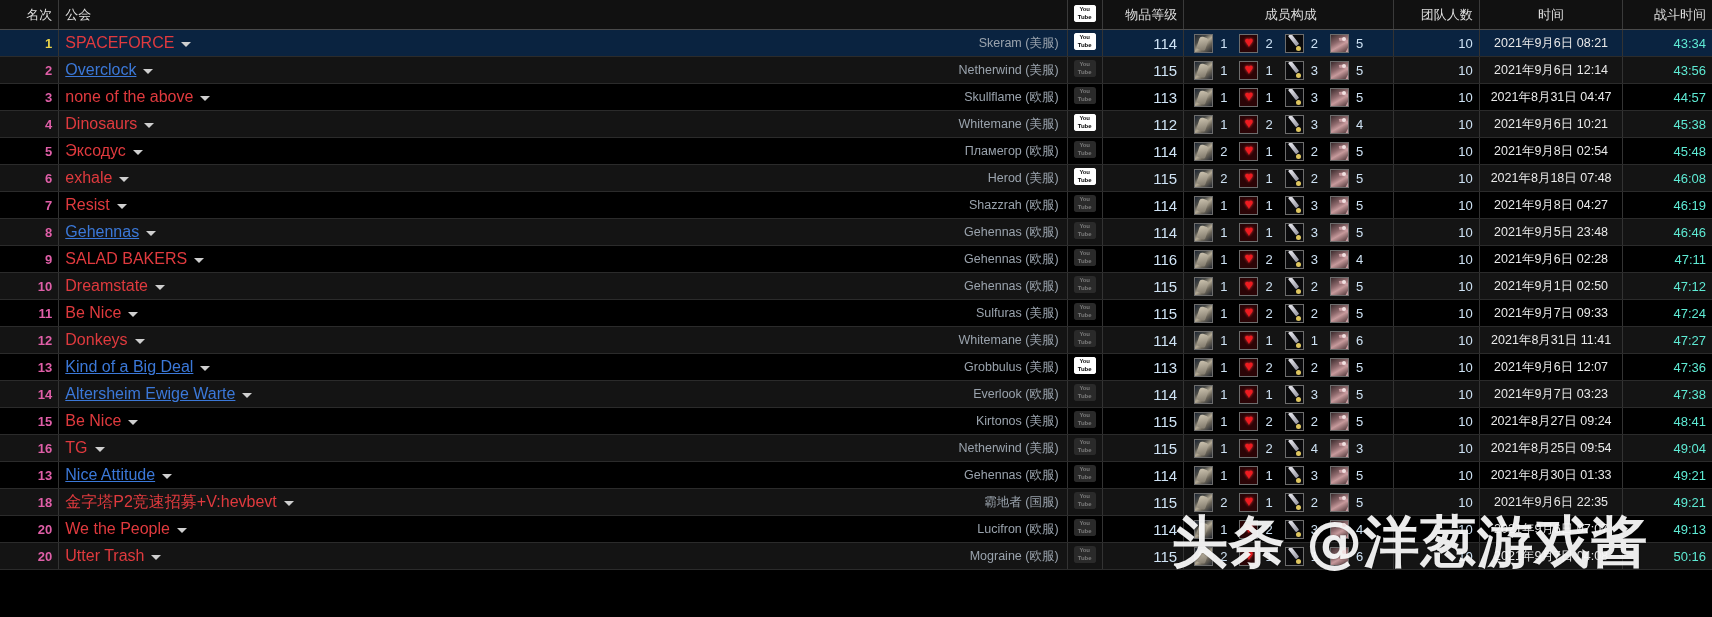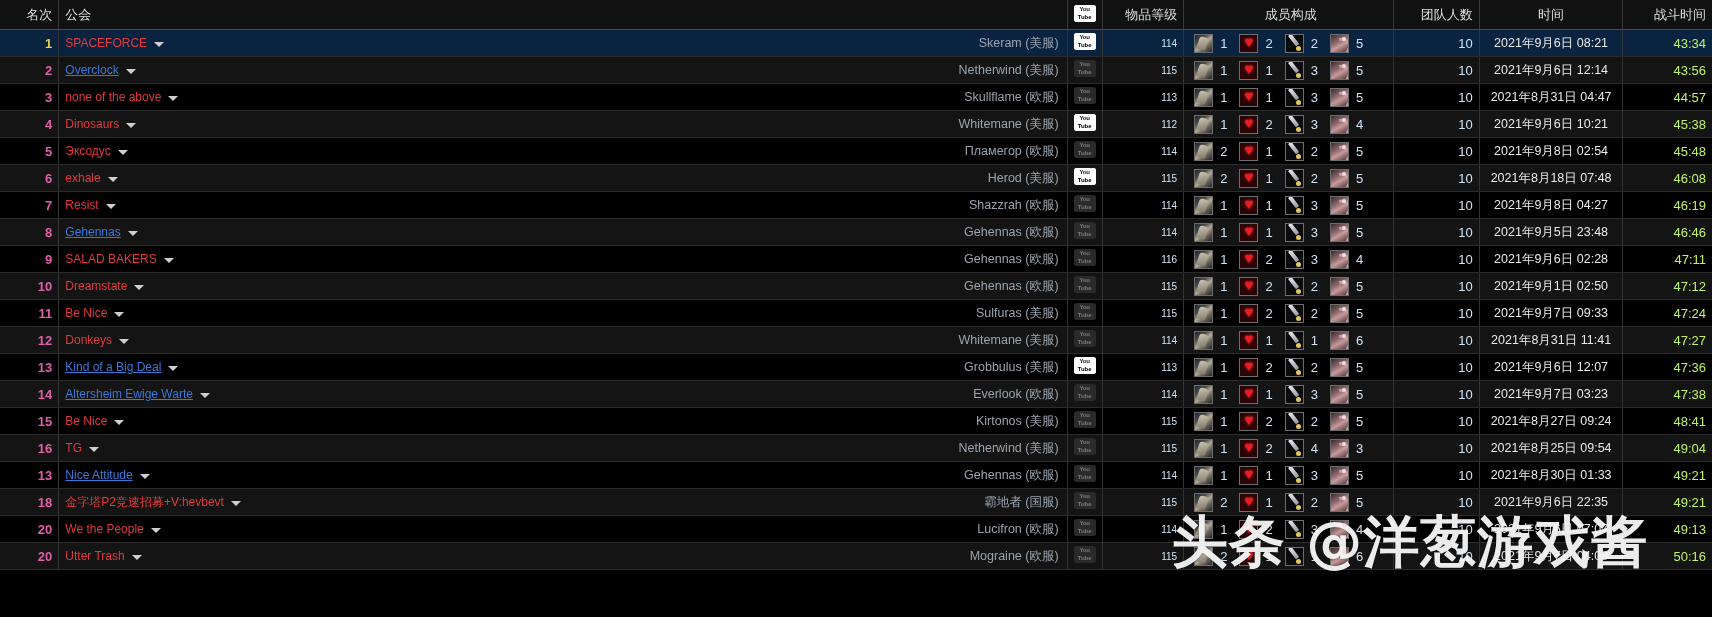--- a/index.html
+++ b/index.html
@@ -56,21 +56,21 @@
   .c-comp    { width: 192px; text-align: left; padding-left: 10px !important;}
   .c-raiders { width: 72px;  text-align: right; }
   .c-time    { width: 130px; text-align: center; }
   .c-dur     { width: 76px;  text-align: right; }
 
   .rank-num { font-weight: bold; font-size: 13px; color: #e05fa8; }
   tr.row-top .rank-num { color: #e8d24a; }
 
   .guild-cell { display: flex; align-items: center; width: 100%; }
   .guild-name {
-    font-size: 12px;
+    font-size: 16px;
     cursor: pointer;
     text-decoration: none;
   }
   .faction-horde    { color: #e03a3e; }
   .faction-alliance { color: #3b78d8; text-decoration: underline; }
 
   .caret {
     display: inline-block;
     margin-left: 7px;
     width: 0; height: 0;
@@ -101,24 +101,24 @@
   }
   .yt .yt-top { display:block; height:8px; padding-top:1px; letter-spacing:-0.2px;}
   .yt .yt-bot { display:block; height:8px; }
   .yt-on  { background: #ffffff; color: #000000; }
   .yt-on .yt-bot { background:#ffffff; color:#000; }
   .yt-off { background: #2a2a2a; color: #7b7b7b; }
   .yt-off .yt-bot { background:#2a2a2a; color:#7b7b7b; }
   .yt-on .yt-top { background:#ffffff; color:#111; }
   .yt-badge-red { color:#cc0000; }
 
-  .ilvl { color: #cfe3f5; font-size: 10px; text-align: right; }
+  .ilvl { color: #cfe3f5; font-size: 15px; text-align: right; }
   .raiders { color: #cfe3f5; font-size: 13px; }
   .time-txt { color: #e9e9e9; font-size: 12.5px; }
-  .dur-txt { color: #bef264; font-size: 13px; }
+  .dur-txt { color: #5eead4; font-size: 13px; }
 
   
   .comp { display: flex; align-items: center; gap: 0; }
   .comp-unit { display: flex; align-items: center; margin-right: 12px; }
   .comp-unit:last-child { margin-right: 0; }
   .cls-icon {
     width: 17px; height: 17px;
     border: 1px solid #6d6d6d;
     display: inline-block;
     position: relative;

